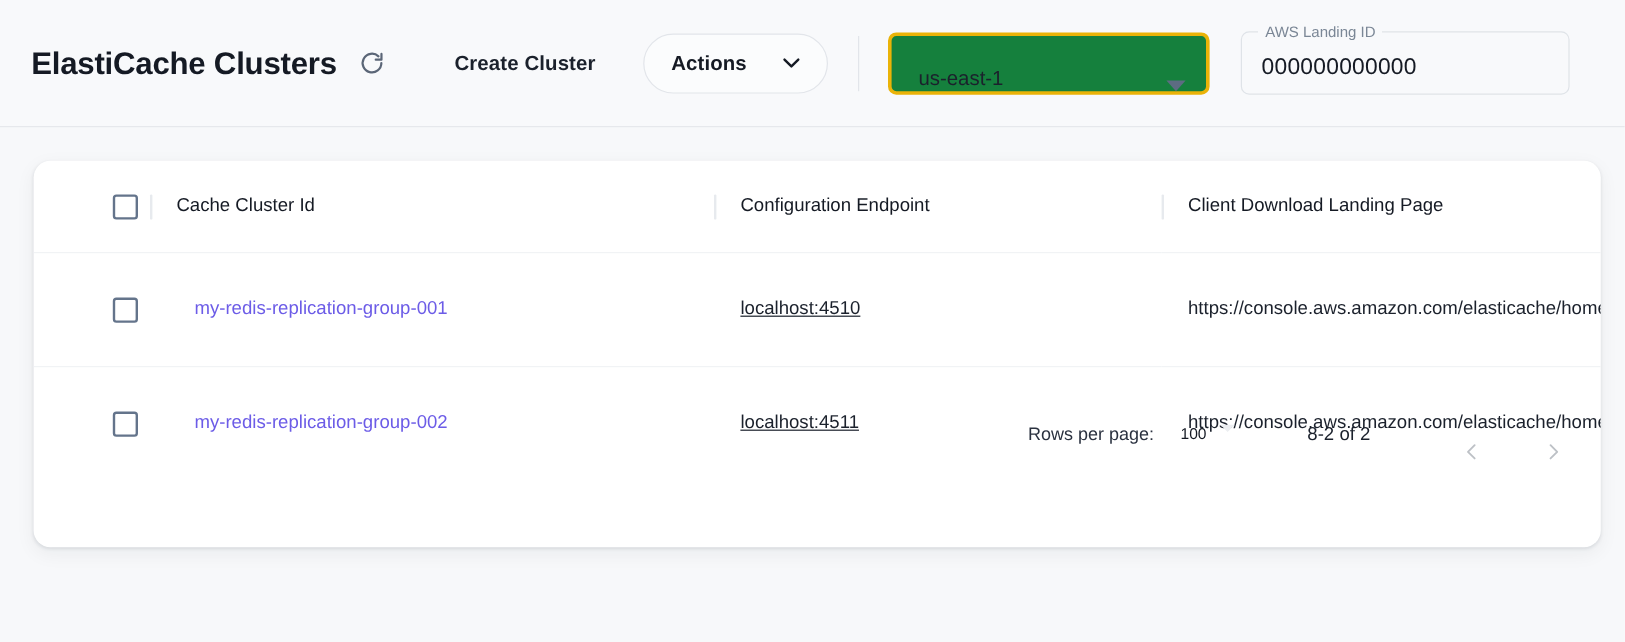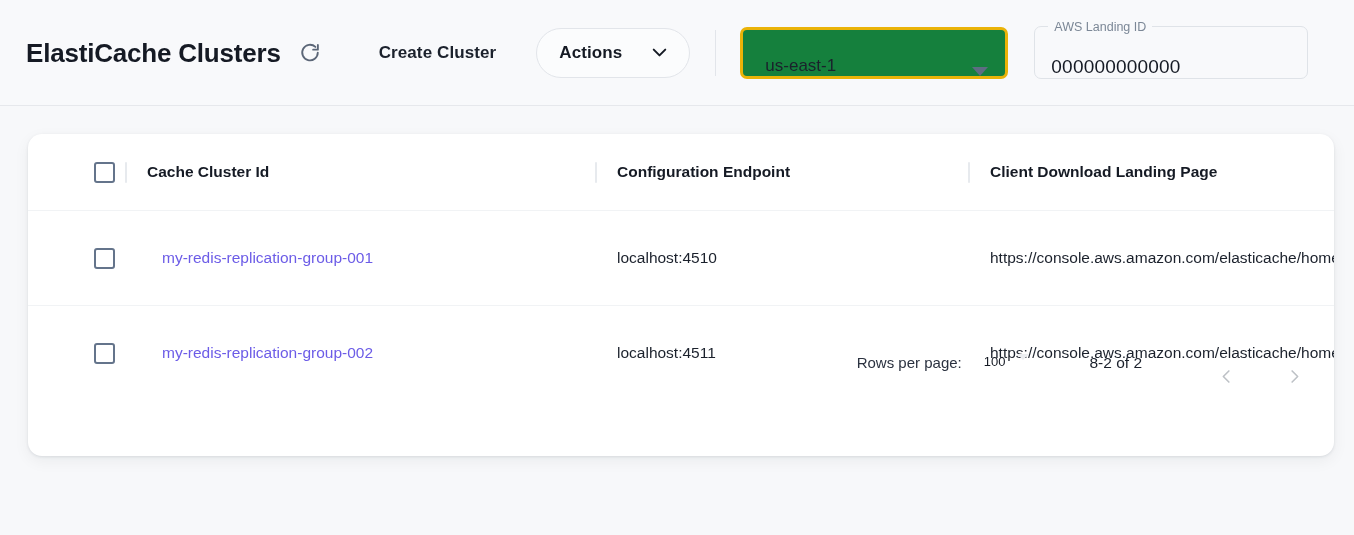--- a/index.html
+++ b/index.html
@@ -146,21 +146,21 @@
     margin-left: 4px;
     font-size: 12.5px;
     line-height: 1;
     color: #7b8796;
     white-space: nowrap;
     font-family: "Liberation Sans", sans-serif;
   }
   .account-field .value {
     position: absolute;
     left: 17px;
-    top: 14px;
+    top: 4px;
     height: 52px;
     display: flex;
     align-items: center;
     font-size: 19px;
     color: #151a24;
     letter-spacing: 0.2px;
   }
 
   
   .table-card {
@@ -179,21 +179,21 @@
   .col-chk   { width: 97px; }
   .col-id    { width: 470px; }
   .col-ep    { width: 373px; }
   .col-link  { width: 366px; }
 
   .tbl thead th {
     height: 76px;
     padding: 0;
     text-align: right;
     font-size: 15.5px;
-    font-weight: 700;
+    font-weight: 400;
     color: #151a24;
     vertical-align: middle;
     white-space: nowrap;
   }
   .th-cell {
     display: flex;
     align-items: center;
     height: 76px;
   }
   .col-sep {
@@ -222,21 +222,21 @@
     width: 21px; height: 21px;
     border: 2px solid #64748b;
     border-radius: 3px;
     background: #ffffff;
     cursor: pointer;
     display: block;
   }
   thead .chk-cell { padding-left: 66px !important; }
 
   .cell-pad-id   { padding-left: 37px !important; }
-  .cell-pad-ep   { padding-left: 22px !important; }
+  .cell-pad-ep   { padding-left: 22px !important; text-decoration: underline; }
   .cell-pad-link { padding-left: 22px !important; }
 
   .cluster-link {
     color: #6c5ce7;
     text-decoration: none;
     font-size: 15.5px;
     cursor: pointer;
   }
   .url-cell { font-size: 15.5px; color: #1b212c; }
 

